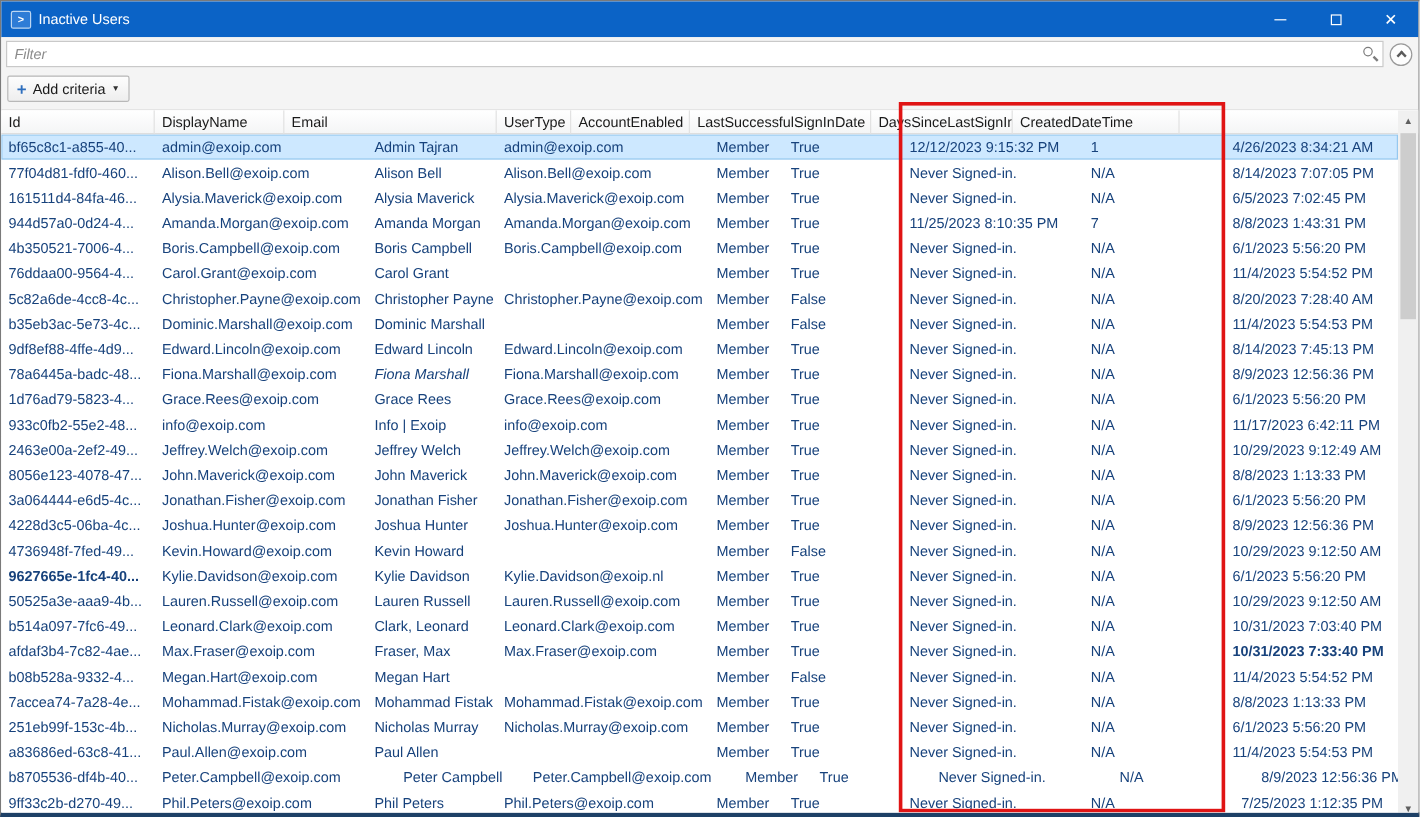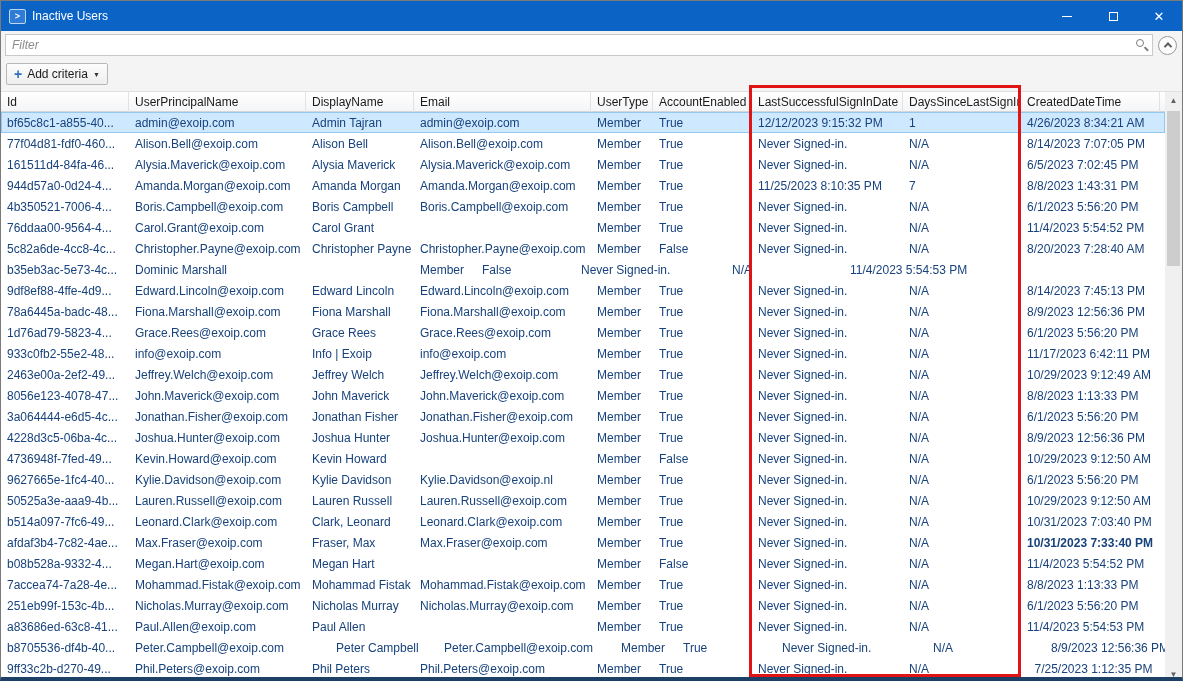--- a/index.html
+++ b/index.html
@@ -95,21 +95,20 @@
         <span class="plus-icon">+</span>
         <span>Add criteria</span>
         <span class="caret-down">▼</span>
       </div>
     </div>
   </div>
 
   <div class="grid">
     <div class="grid-header">
         <div class="hcell" style="width: 128px;">Id</div>
-        <div class="hcell" style="width: 177px;">UserPrincipalName</div>
         <div class="hcell" style="width: 108px;">DisplayName</div>
         <div class="hcell" style="width: 177px;">Email</div>
         <div class="hcell" style="width: 62px;">UserType</div>
         <div class="hcell" style="width: 99px;">AccountEnabled</div>
         <div class="hcell" style="width: 151px;">LastSuccessfulSignInDate</div>
         <div class="hcell" style="width: 118px;">DaysSinceLastSignIn</div>
         <div class="hcell" style="width: 139px;">CreatedDateTime</div>
         <div class="hcell hcell-fill"></div>
       </div>
     <div class="grid-body">
@@ -185,20 +184,21 @@
           <div class="cell" style="width: 108px;">Christopher Payne</div>
           <div class="cell" style="width: 177px;">Christopher.Payne@exoip.com</div>
           <div class="cell" style="width: 62px;">Member</div>
           <div class="cell" style="width: 99px;">False</div>
           <div class="cell" style="width: 151px;">Never Signed-in.</div>
           <div class="cell" style="width: 118px;">N/A</div>
           <div class="cell" style="width: 139px;">8/20/2023 7:28:40 AM</div>
         </div>
         <div class="row">
           <div class="cell" style="width: 128px;">b35eb3ac-5e73-4c...</div>
+          <div class="cell" style="width: 177px;">Dominic.Marshall@exoip.com</div>
           <div class="cell" style="width: 108px;">Dominic Marshall</div>
           <div class="cell" style="width: 177px;"></div>
           <div class="cell" style="width: 62px;">Member</div>
           <div class="cell" style="width: 99px;">False</div>
           <div class="cell" style="width: 151px;">Never Signed-in.</div>
           <div class="cell" style="width: 118px;">N/A</div>
           <div class="cell" style="width: 139px;">11/4/2023 5:54:53 PM</div>
         </div>
         <div class="row">
           <div class="cell" style="width: 128px;">9df8ef88-4ffe-4d9...</div>
@@ -207,21 +207,21 @@
           <div class="cell" style="width: 177px;">Edward.Lincoln@exoip.com</div>
           <div class="cell" style="width: 62px;">Member</div>
           <div class="cell" style="width: 99px;">True</div>
           <div class="cell" style="width: 151px;">Never Signed-in.</div>
           <div class="cell" style="width: 118px;">N/A</div>
           <div class="cell" style="width: 139px;">8/14/2023 7:45:13 PM</div>
         </div>
         <div class="row">
           <div class="cell" style="width: 128px;">78a6445a-badc-48...</div>
           <div class="cell" style="width: 177px;">Fiona.Marshall@exoip.com</div>
-          <div class="cell" style="width: 108px;">Fiona Marshall</div>
+          <div class="cell" style="width: 108px; font-style: italic;">Fiona Marshall</div>
           <div class="cell" style="width: 177px;">Fiona.Marshall@exoip.com</div>
           <div class="cell" style="width: 62px;">Member</div>
           <div class="cell" style="width: 99px;">True</div>
           <div class="cell" style="width: 151px;">Never Signed-in.</div>
           <div class="cell" style="width: 118px;">N/A</div>
           <div class="cell" style="width: 139px;">8/9/2023 12:56:36 PM</div>
         </div>
         <div class="row">
           <div class="cell" style="width: 128px;">1d76ad79-5823-4...</div>
           <div class="cell" style="width: 177px;">Grace.Rees@exoip.com</div>
@@ -293,21 +293,21 @@
           <div class="cell" style="width: 177px;">Kevin.Howard@exoip.com</div>
           <div class="cell" style="width: 108px;">Kevin Howard</div>
           <div class="cell" style="width: 177px;"></div>
           <div class="cell" style="width: 62px;">Member</div>
           <div class="cell" style="width: 99px;">False</div>
           <div class="cell" style="width: 151px;">Never Signed-in.</div>
           <div class="cell" style="width: 118px;">N/A</div>
           <div class="cell" style="width: 139px;">10/29/2023 9:12:50 AM</div>
         </div>
         <div class="row">
-          <div class="cell" style="width: 128px;">9627665e-1fc4-40...</div>
+          <div class="cell" style="width: 128px; font-weight: bold;">9627665e-1fc4-40...</div>
           <div class="cell" style="width: 177px;">Kylie.Davidson@exoip.com</div>
           <div class="cell" style="width: 108px;">Kylie Davidson</div>
           <div class="cell" style="width: 177px;">Kylie.Davidson@exoip.nl</div>
           <div class="cell" style="width: 62px;">Member</div>
           <div class="cell" style="width: 99px;">True</div>
           <div class="cell" style="width: 151px;">Never Signed-in.</div>
           <div class="cell" style="width: 118px;">N/A</div>
           <div class="cell" style="width: 139px;">6/1/2023 5:56:20 PM</div>
         </div>
         <div class="row">

